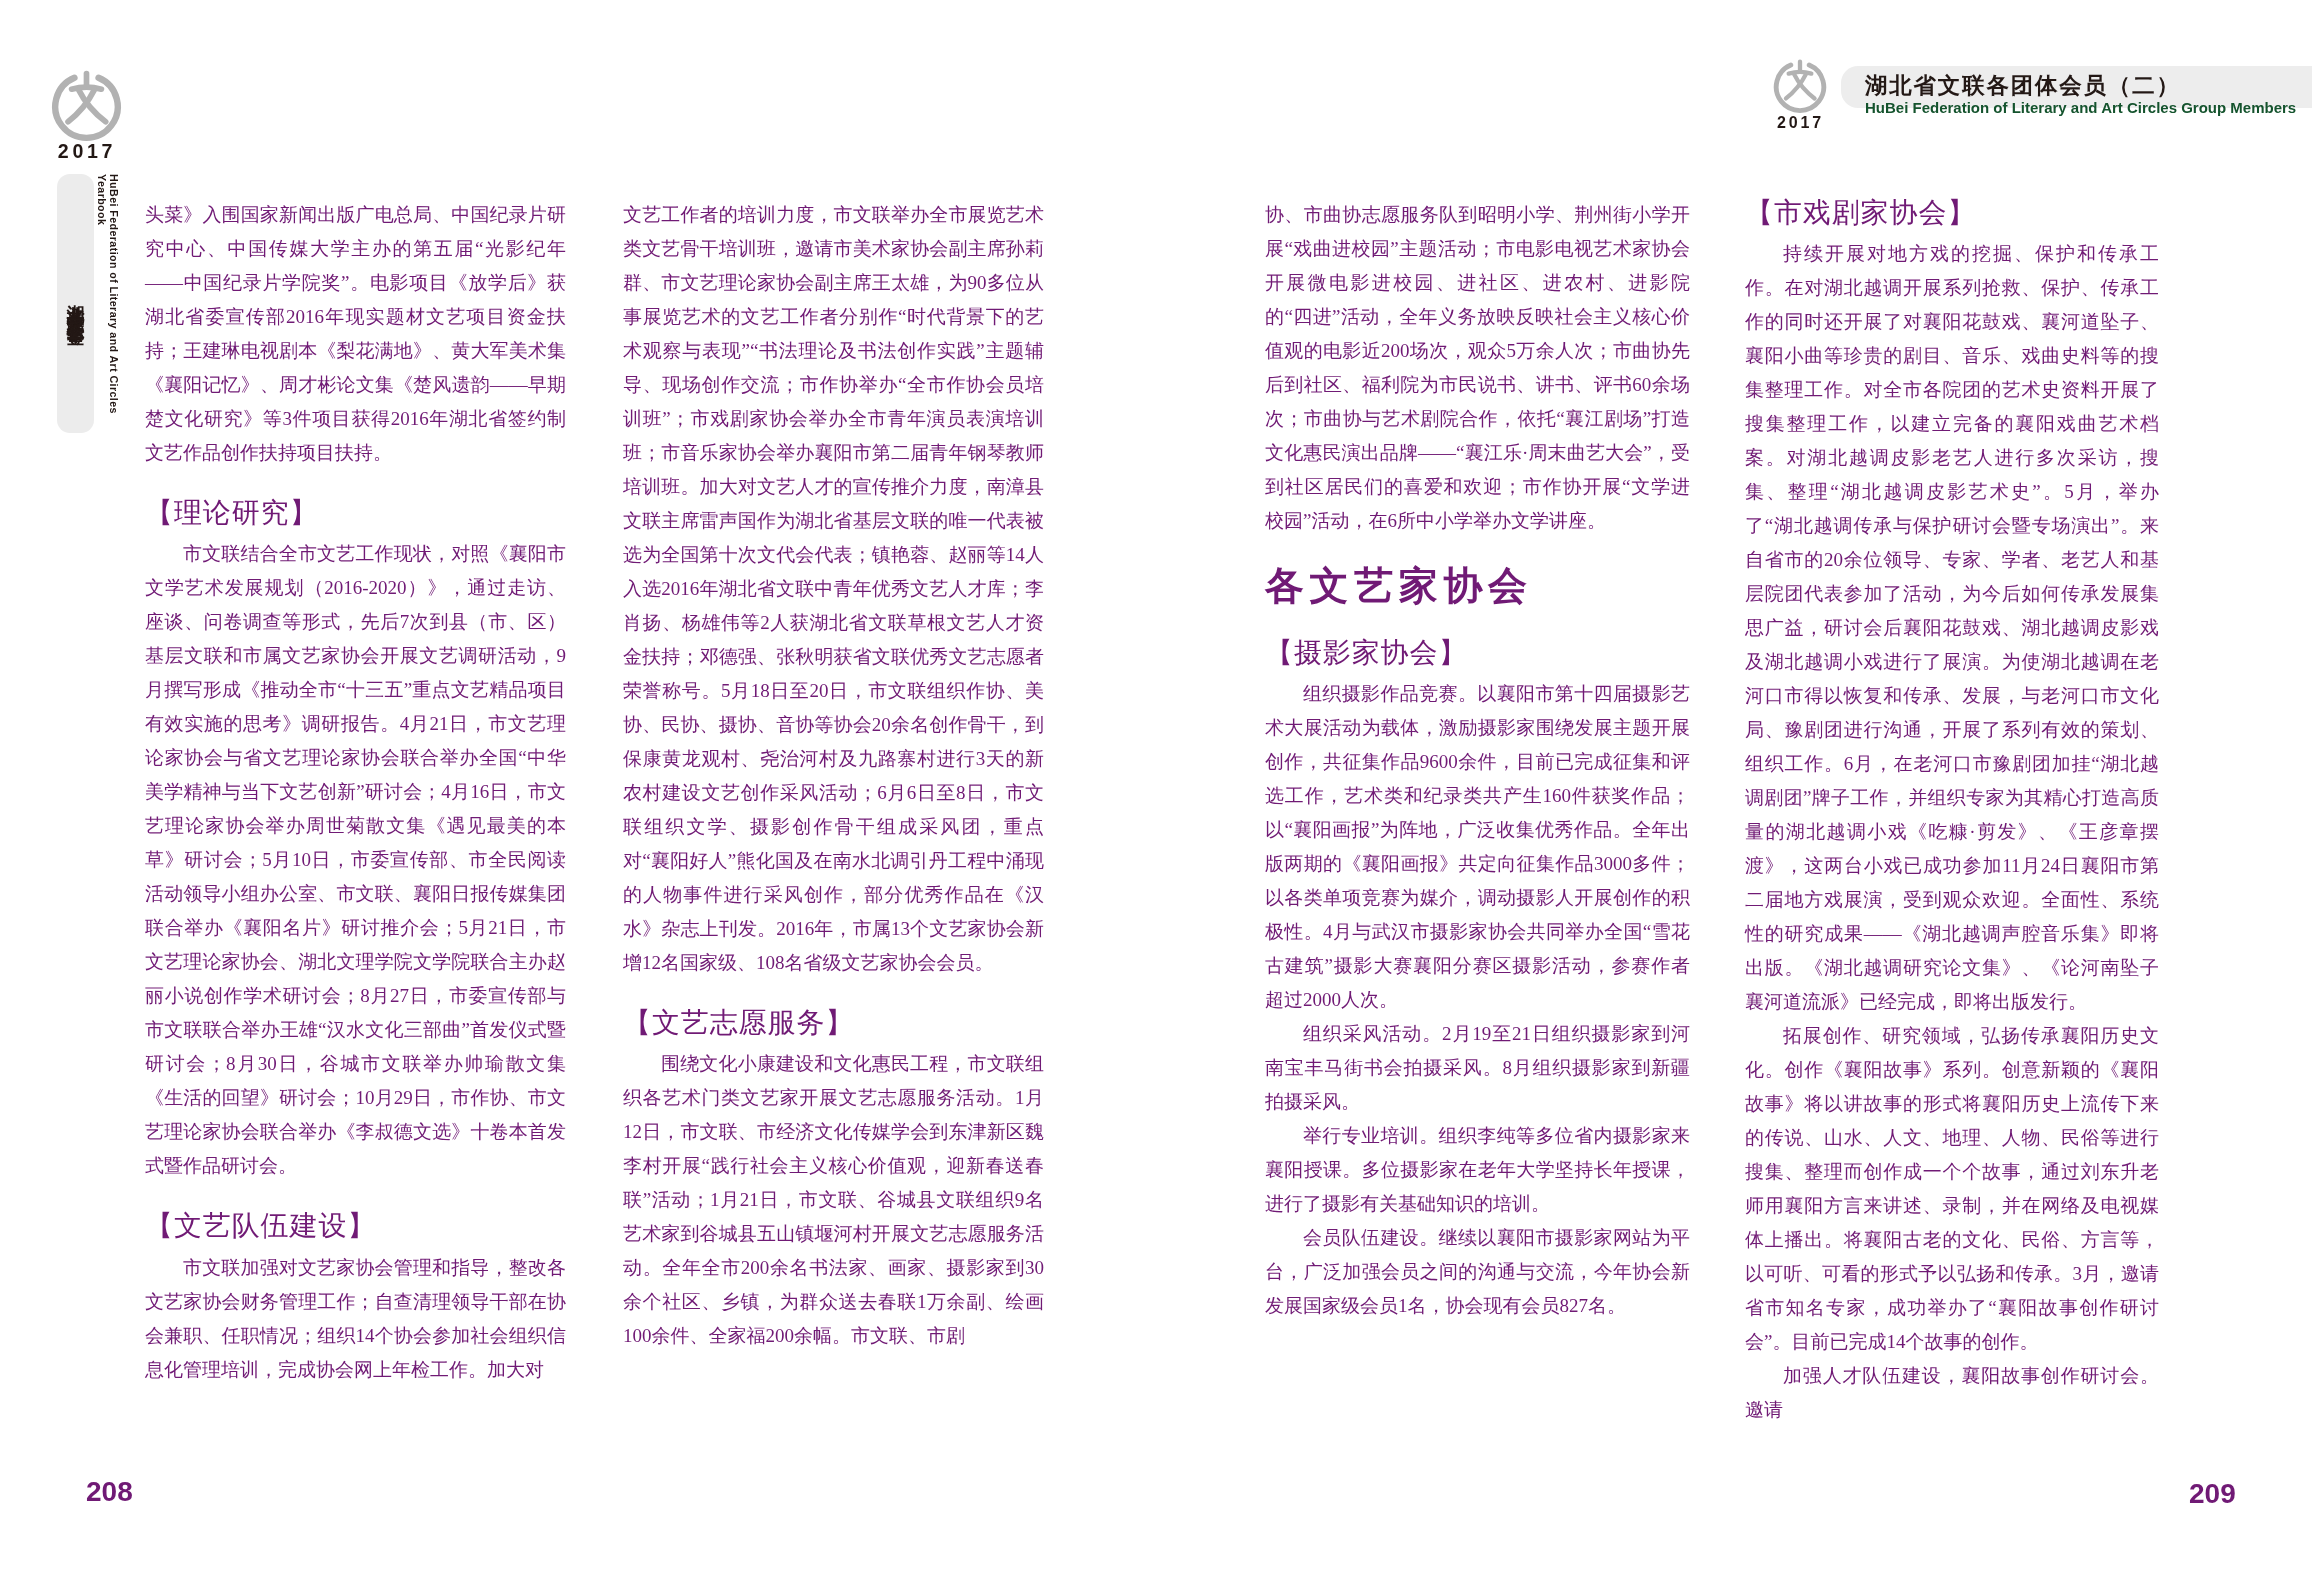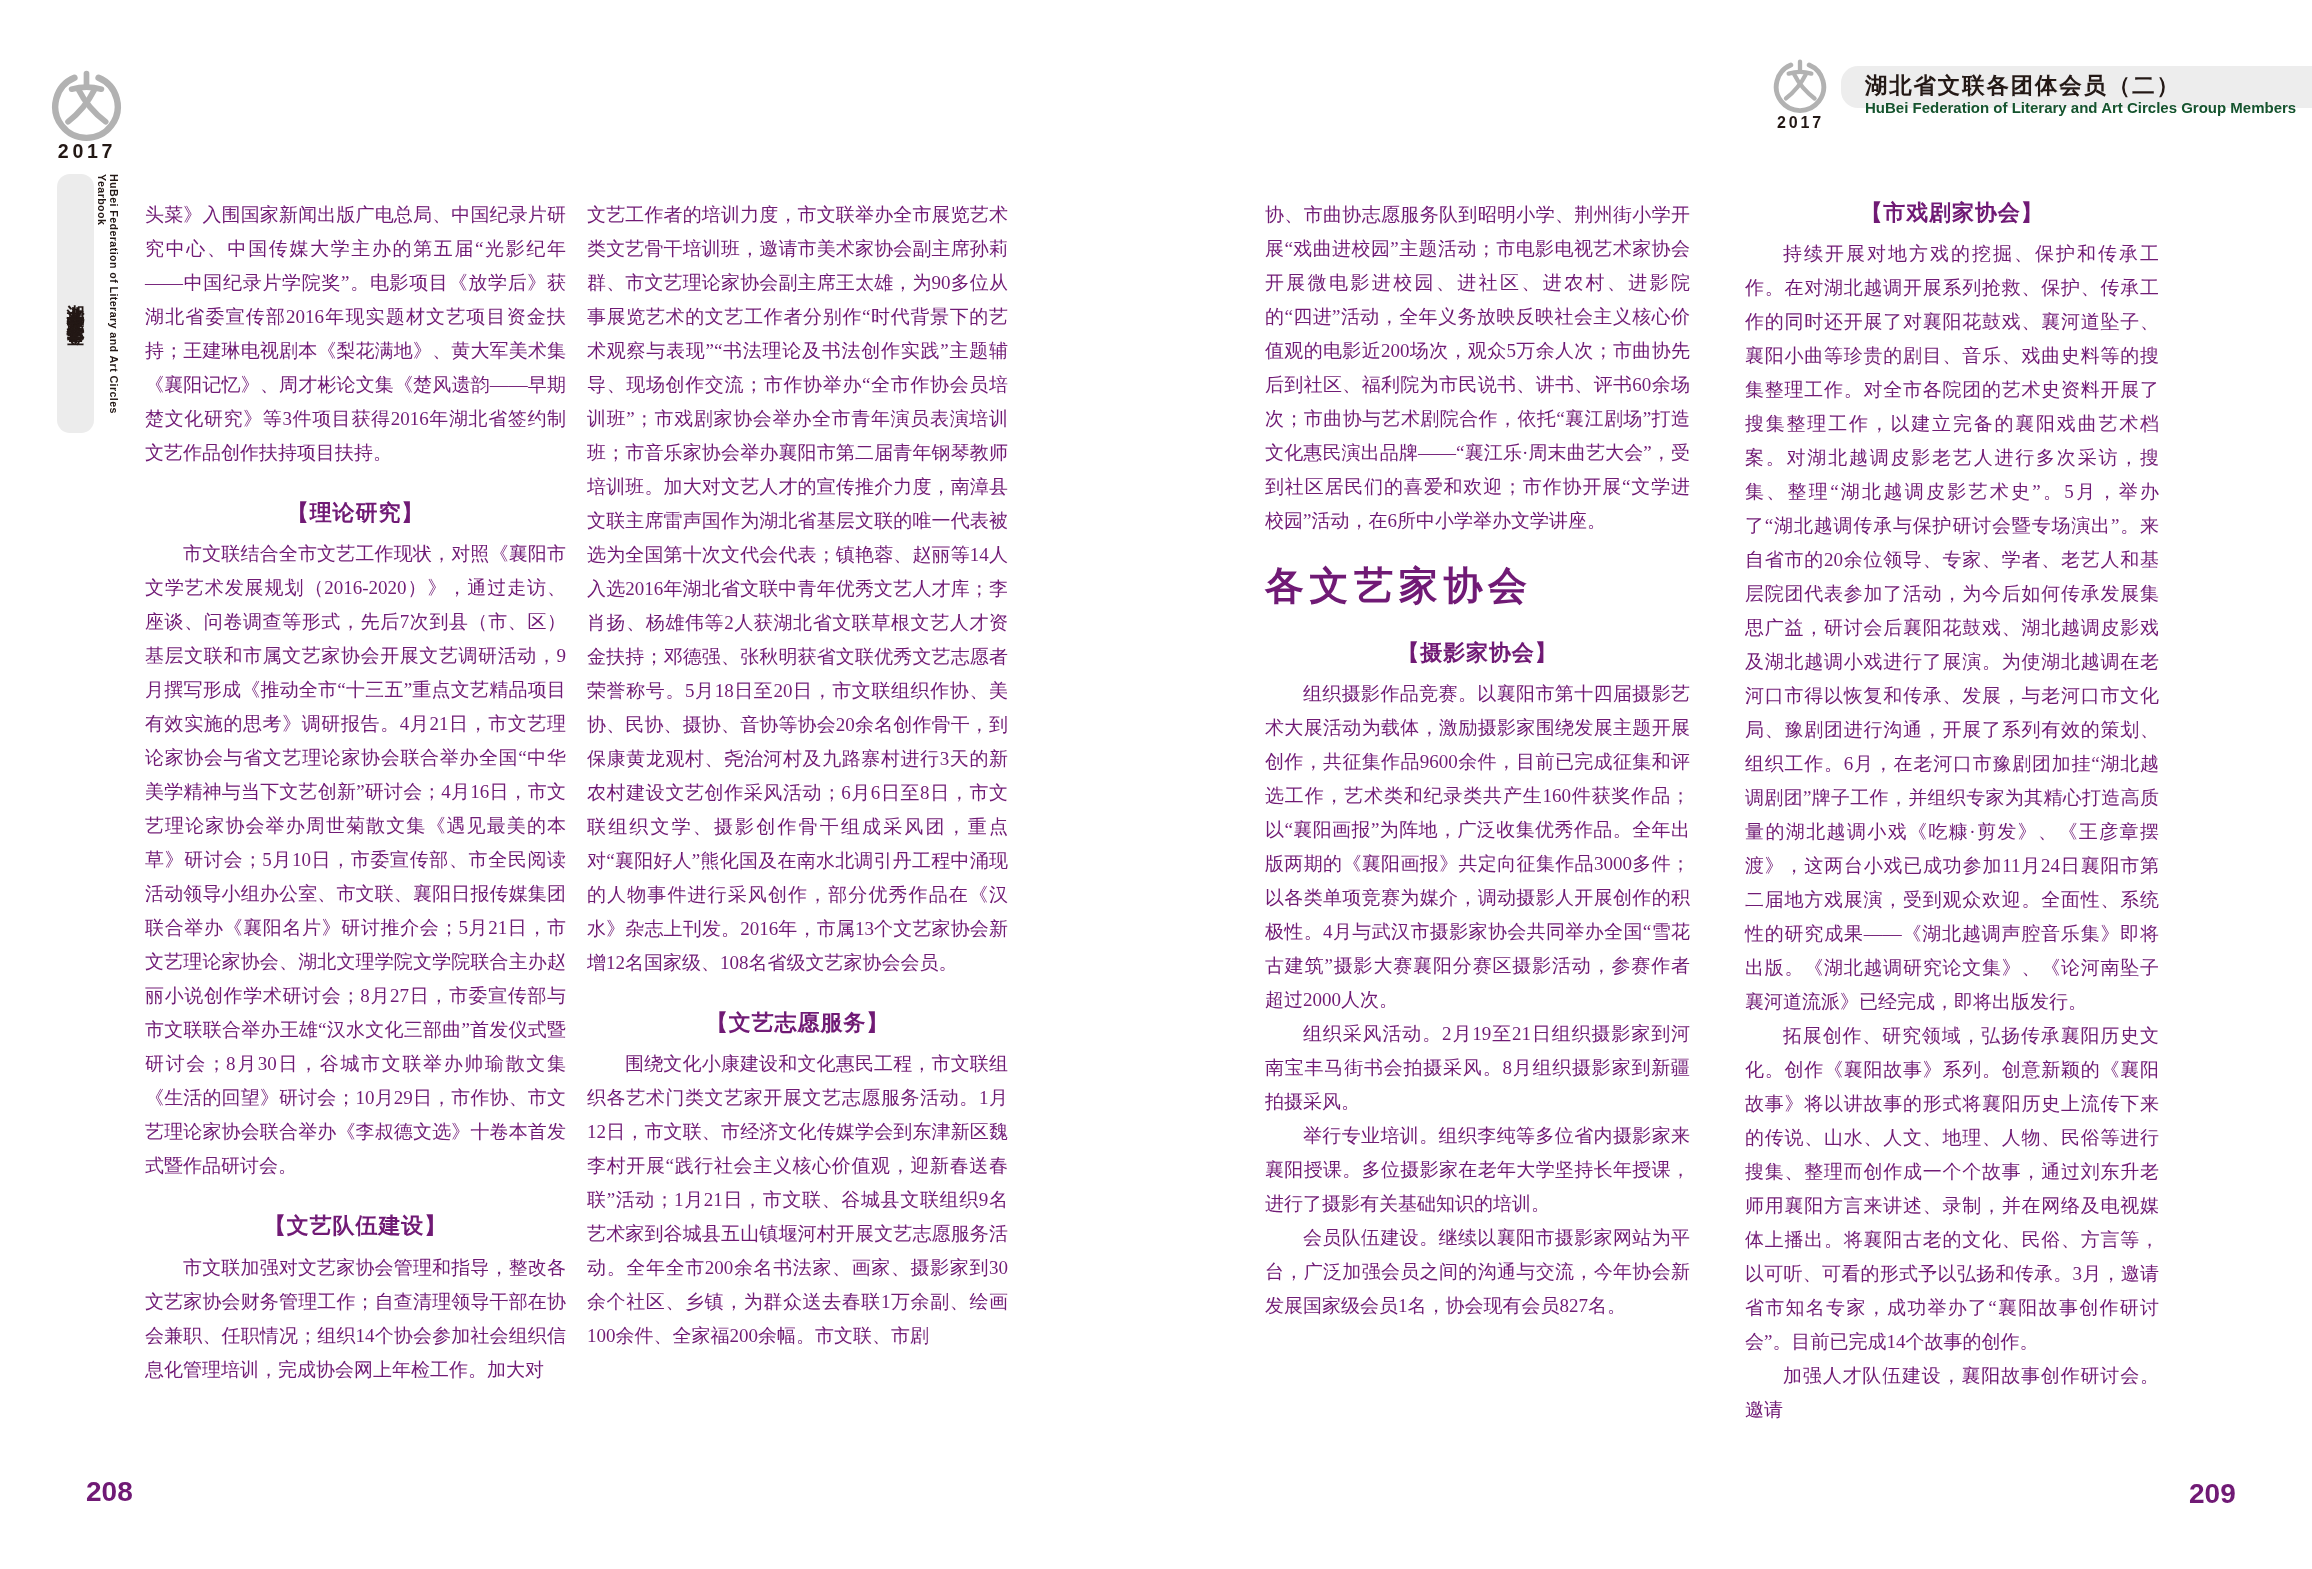--- a/index.html
+++ b/index.html
@@ -14,31 +14,31 @@
   .col{
     position:absolute;top:198px;
     font-size:19px;line-height:34px;
     text-align:justify;color:#701a75;
   }
   .col .blk{margin:0;}
   .col .paragraph{text-indent:2em;}
   .col .continuation{text-indent:0;}
   .col .heading{
     font-family:"Liberation Sans","DejaVu Sans",sans-serif;
-    font-weight:bold;font-size:22px;line-height:30px;
-    margin:28px 0 9.3px 0;text-indent:0;text-align:center;letter-spacing:0.9px;
+    font-weight:normal;font-size:28px;line-height:30px;
+    margin:28px 0 9.3px 0;text-indent:0;text-align:left;letter-spacing:0.9px;
   }
   .col .big_heading{
     font-family:"Liberation Sans","DejaVu Sans",sans-serif;
     font-weight:bold;font-size:39px;line-height:48px;
     margin:24px 0 13px 0;text-indent:0;text-align:left;letter-spacing:5.6px;
   }
   .col > .blk:first-child{margin-top:0;}
   #col1{left:145px;width:421px;}
-  #col2{left:587px;width:421px;}
+  #col2{left:623px;width:421px;}
   #col3{left:1265px;width:425px;}
   #col4{left:1745px;width:414px;}
   
   .sidebar-logo{left:51px;top:69px;width:71px;height:73px;}
   .sidebar-year{
     left:45px;top:140px;width:84px;text-align:center;
     font-family:"Liberation Sans","DejaVu Sans",sans-serif;
     font-weight:bold;font-size:19.6px;letter-spacing:3.7px;color:#231815;
   }
   .sidebar-bar{

